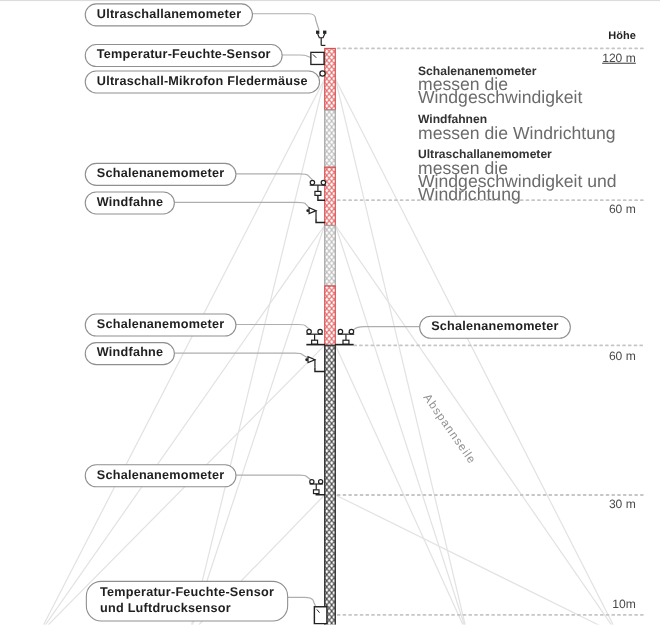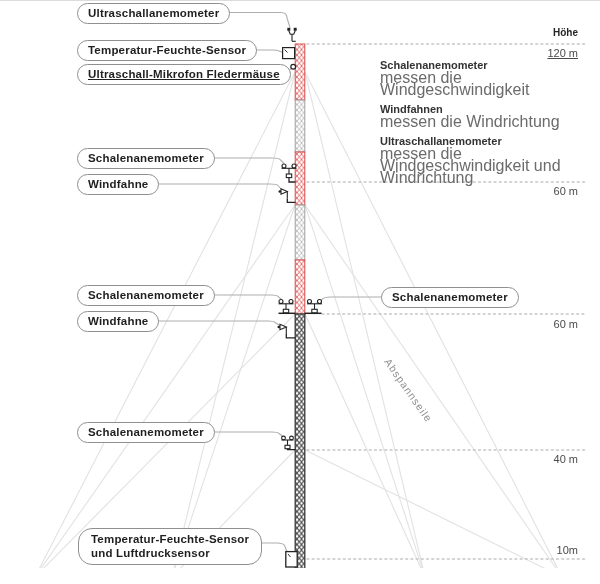--- a/index.html
+++ b/index.html
@@ -152,37 +152,37 @@
       </g>
       <g>
         <rect x="285.8" y="551.6" width="11.4" height="15.4" fill="#fff" stroke-width="1.3"></rect>
         <line x1="288" y1="554" x2="290.5" y2="557" stroke-width="0.9"></line>
       </g>
     </g>
   </svg>
 
   <div class="pill" style="left:77px;top:3px;">Ultraschallanemometer</div>
   <div class="pill" style="left:77px;top:40px;">Temperatur-Feuchte-Sensor</div>
-  <div class="pill" style="left:77px;top:64px;text-decoration:underline;">Ultraschall-Mikrofon Fledermäuse</div>
+  <div class="pill" style="left:77px;top:64px;">Ultraschall-Mikrofon Fledermäuse</div>
   <div class="pill" style="left:77px;top:148px;">Schalenanemometer</div>
   <div class="pill" style="left:77px;top:174px;">Windfahne</div>
   <div class="pill" style="left:77px;top:285px;">Schalenanemometer</div>
   <div class="pill" style="left:77px;top:311px;">Windfahne</div>
   <div class="pill" style="left:381px;top:287px;">Schalenanemometer</div>
   <div class="pill" style="left:77px;top:422px;">Schalenanemometer</div>
   <div class="pill two-line" style="left:78px;top:528px;">
     <span>Temperatur-Feuchte-Sensor</span>
     <span>und Luftdrucksensor</span>
   </div>
 
   <div class="axis-title" style="top:27px;">Höhe</div>
   <div class="tick" style="top:47px;text-decoration:underline;">120 m</div>
   <div class="tick" style="top:185px;">60 m</div>
   <div class="tick" style="top:318px;">60 m</div>
-  <div class="tick" style="top:453px;">40 m</div>
+  <div class="tick" style="top:453px;">30 m</div>
   <div class="tick" style="top:544px;">10m</div>
 
   <div class="legend">
     <div class="entry">
       <div class="term">Schalenanemometer</div>
       <div class="desc">messen die Windgeschwindigkeit</div>
     </div>
     <div class="entry">
       <div class="term">Windfahnen</div>
       <div class="desc">messen die Windrichtung</div>

